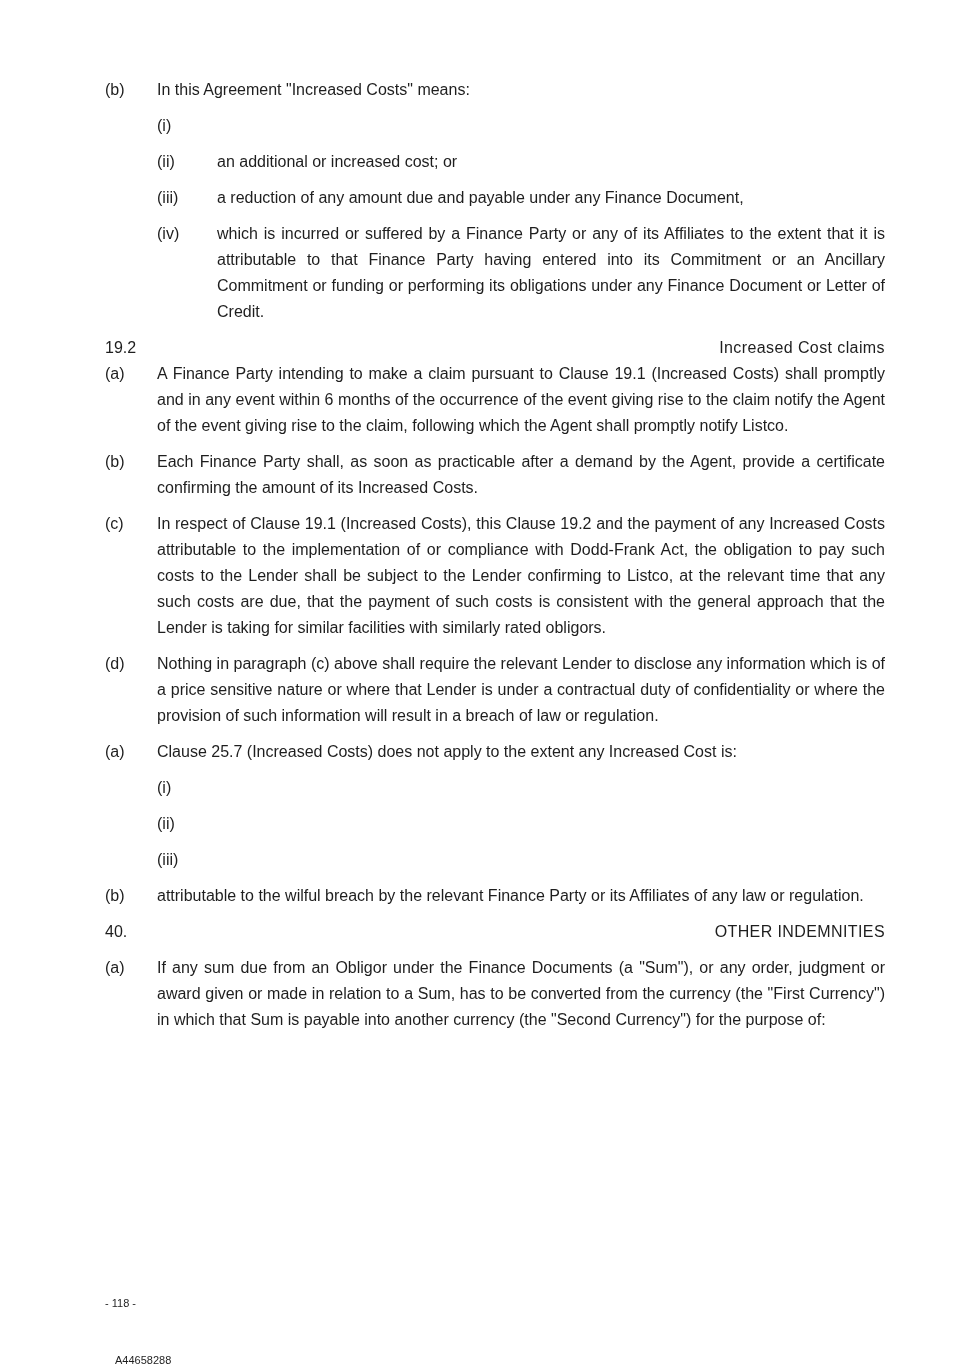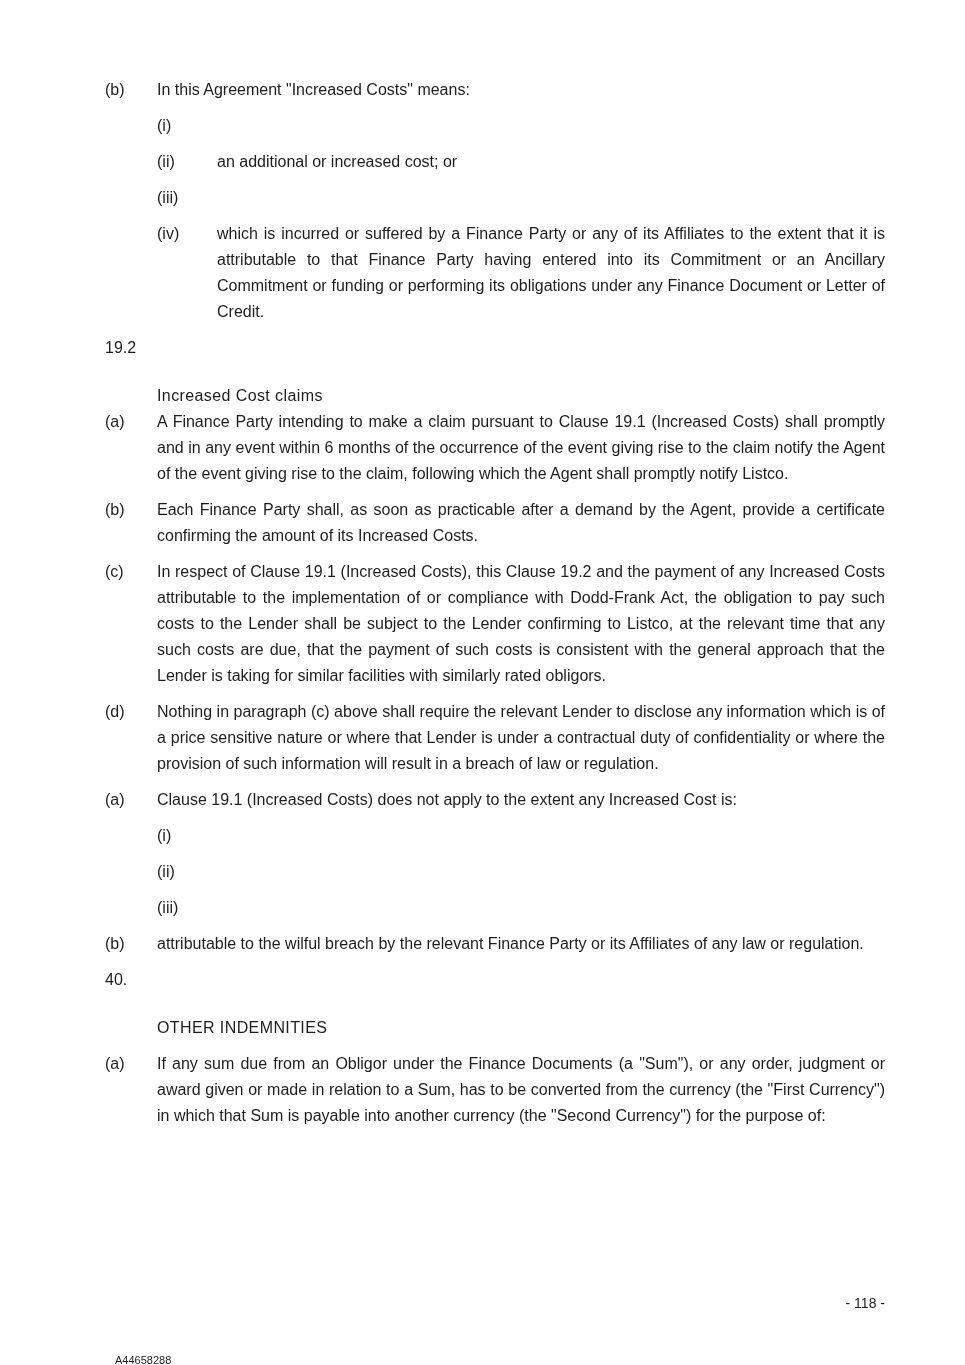--- a/index.html
+++ b/index.html
@@ -39,39 +39,38 @@
     flex: 1;
     text-align: justify;
   }
   .block.sub {
     padding-left: 52px;
   }
   .block.sub .lbl {
     width: 60px;
   }
   .block.heading .txt {
-    text-align: left;
+    text-align: right;
     letter-spacing: 0.4px;
-    margin-top: 48px;
   }
   .footer-ref {
     position: absolute;
     left: 115px;
     top: 1353px;
     font-size: 11px;
     line-height: 14px;
     color: #1e1e1e;
   }
   .footer-page {
     position: absolute;
     left: 105px;
     top: 1295px;
     width: 780px;
-    text-align: right;
-    font-size: 14px;
+    text-align: left;
+    font-size: 11px;
     line-height: 16px;
     color: #1e1e1e;
   }
 </style>
 </head>
 <body>
 
 <div class="page">
   <div class="content">
 
@@ -84,20 +83,21 @@
       <div class="lbl">(i)</div>
     </div>
 
     <div class="block sub">
       <div class="lbl">(ii)</div>
       <div class="txt">an additional or increased cost; or</div>
     </div>
 
     <div class="block sub">
       <div class="lbl">(iii)</div>
+      <div class="txt">a reduction of any amount due and payable under any Finance Document,</div>
     </div>
 
     <div class="block sub">
       <div class="lbl">(iv)</div>
       <div class="txt">which is incurred or suffered by a Finance Party or any of its Affiliates to the extent that it is attributable to that Finance Party having entered into its Commitment or an Ancillary Commitment or funding or performing its obligations under any Finance Document or Letter of Credit.</div>
     </div>
 
     <div class="block heading tight">
       <div class="lbl">19.2</div>
       <div class="txt">Increased Cost claims</div>
@@ -119,21 +119,21 @@
     </div>
 
     <div class="block">
       <div class="lbl">(d)</div>
       <div class="txt">Nothing in paragraph (c) above shall require the relevant Lender to disclose any information which is of a price sensitive nature or where that Lender is under a contractual duty of confidentiality or where the provision of such information will result in a breach of law or regulation.</div>
     </div>
 
 
     <div class="block">
       <div class="lbl">(a)</div>
-      <div class="txt">Clause 19.1 (Increased Costs) does not apply to the extent any Increased Cost is:</div>
+      <div class="txt">Clause 25.7 (Increased Costs) does not apply to the extent any Increased Cost is:</div>
     </div>
 
     <div class="block sub">
       <div class="lbl">(i)</div>
     </div>
 
     <div class="block sub">
       <div class="lbl">(ii)</div>
     </div>
 

